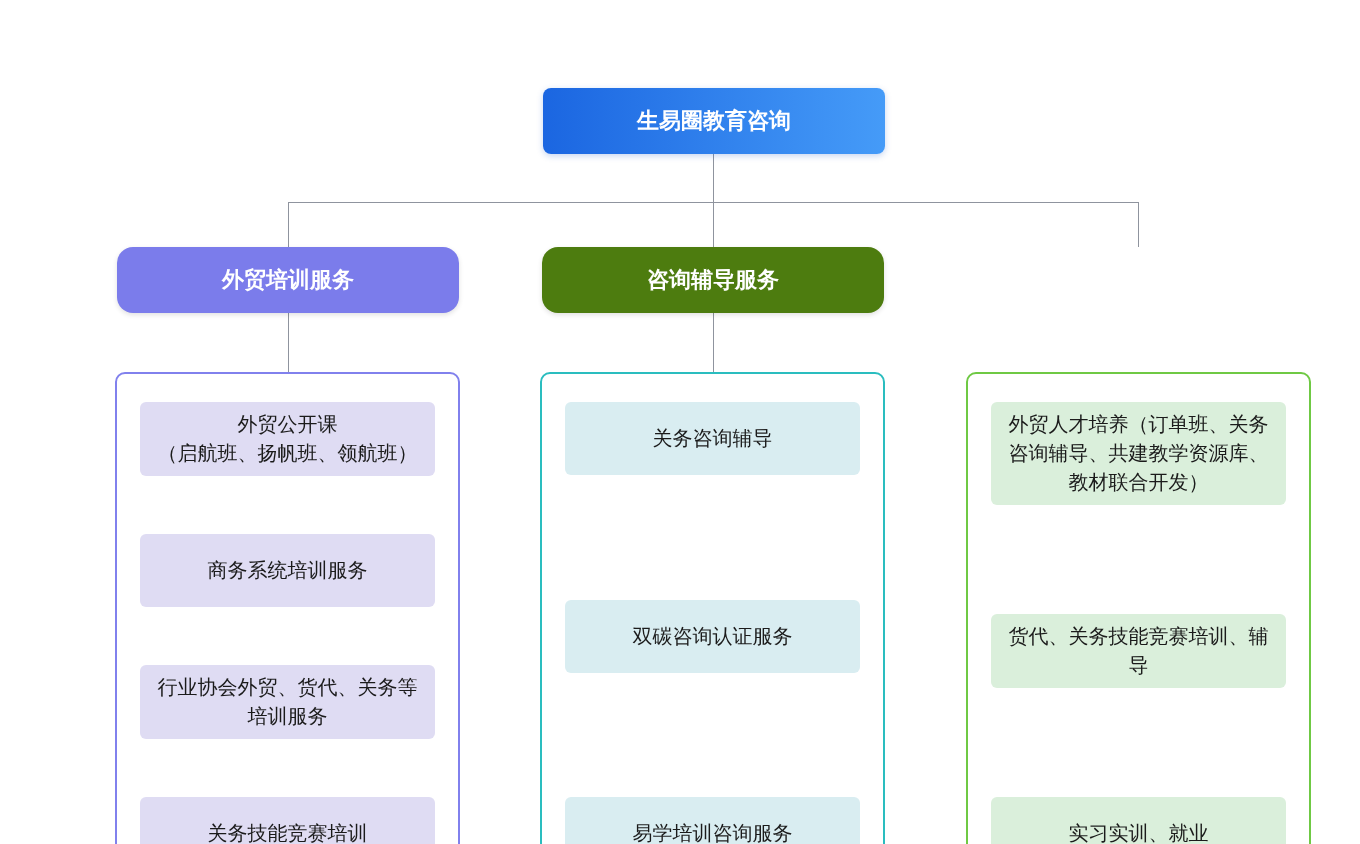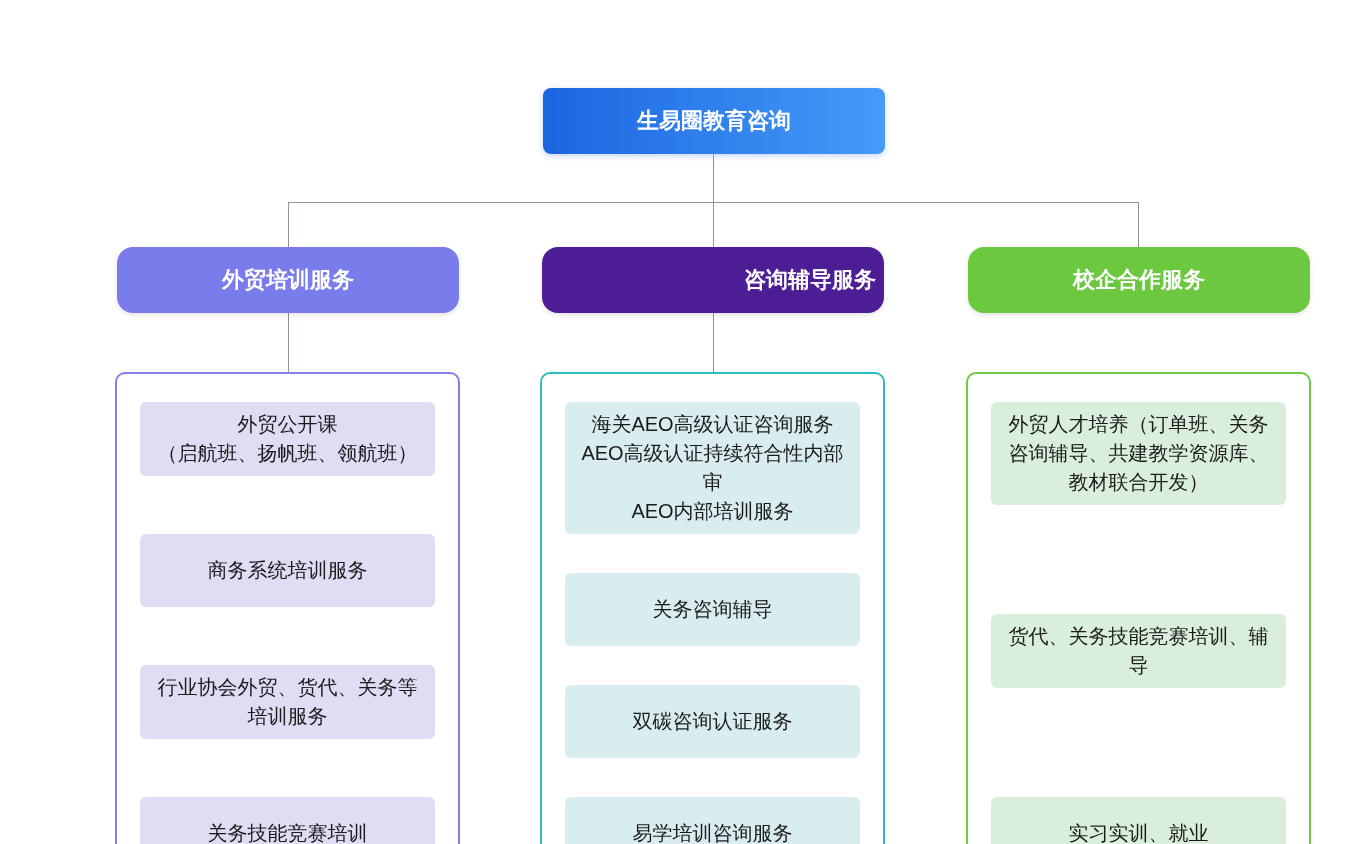--- a/index.html
+++ b/index.html
@@ -41,21 +41,21 @@
     top: 215px;
     width: 342px; height: 66px;
     border-radius: 16px;
     display: flex; align-items: center; justify-content: center;
     color: #ffffff;
     font-size: 22px;
     font-weight: bold;
     box-shadow: 0 2px 5px rgba(0, 0, 0, 0.12);
   }
   .branch-header.trade   { left: 85px;  background: #7b7ceb; }
-  .branch-header.consult { left: 510px; background: #4c1d95; justify-content: flex-end; }
+  .branch-header.consult { left: 510px; background: #4d7c0f; }
   .branch-header.school  { left: 936px; background: #6cc83e; }
   
   .branch-container {
     position: absolute;
     top: 340px;
     width: 345px; height: 528px;
     background: #ffffff;
     border-radius: 10px;
     padding: 20px 15px;
     display: flex;
@@ -97,36 +97,30 @@
   <div class="root-node">
     <span>生易圈教育咨询</span>
   </div>
 
   <div class="branch-header trade">
     <span>外贸培训服务</span>
   </div>
   <div class="branch-header consult">
     <span>咨询辅导服务</span>
   </div>
-  <div class="branch-header school">
-    <span>校企合作服务</span>
-  </div>
 
   <div class="branch-container trade">
     <div class="leaf-item">外贸公开课
 （启航班、扬帆班、领航班）</div>
     <div class="leaf-item">商务系统培训服务</div>
     <div class="leaf-item">行业协会外贸、货代、关务等培训服务</div>
     <div class="leaf-item">关务技能竞赛培训</div>
   </div>
 
   <div class="branch-container consult">
-    <div class="leaf-item">海关AEO高级认证咨询服务
-AEO高级认证持续符合性内部审
-AEO内部培训服务</div>
     <div class="leaf-item">关务咨询辅导</div>
     <div class="leaf-item">双碳咨询认证服务</div>
     <div class="leaf-item">易学培训咨询服务</div>
   </div>
 
   <div class="branch-container school">
     <div class="leaf-item">外贸人才培养（订单班、关务咨询辅导、共建教学资源库、教材联合开发）</div>
     <div class="leaf-item">货代、关务技能竞赛培训、辅导</div>
     <div class="leaf-item">实习实训、就业</div>
   </div>

